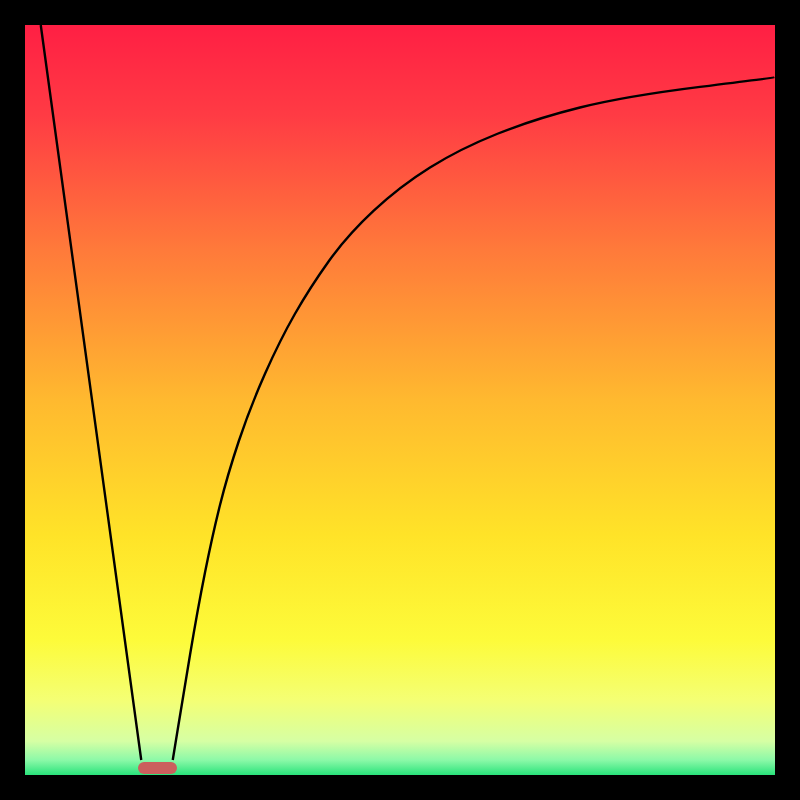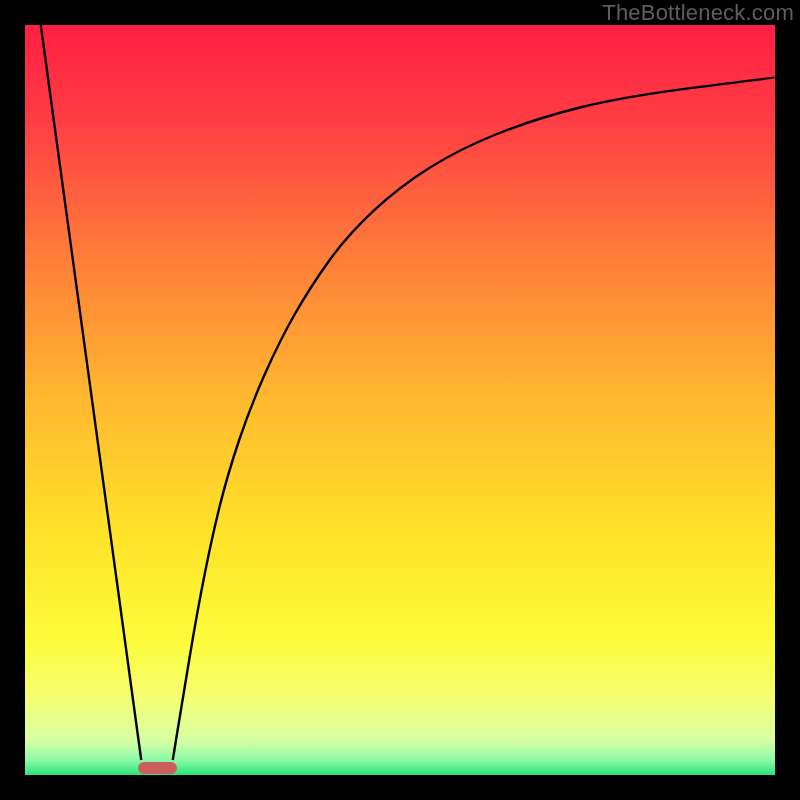--- a/index.html
+++ b/index.html
@@ -58,14 +58,13 @@
   <div class="plot">
     <div class="gradient" id="grad" style="background: linear-gradient(rgb(255, 31, 68) 0%, rgb(255, 59, 68) 12%, rgb(255, 122, 58) 30%, rgb(255, 185, 47) 50%, rgb(255, 227, 40) 68%, rgb(253, 251, 58) 82%, rgb(244, 255, 116) 90%, rgb(214, 255, 164) 95.5%, rgb(140, 249, 168) 98%, rgb(41, 227, 123) 100%);"></div>
 
     <svg class="curve" viewBox="0 0 750 750" preserveAspectRatio="none">
       <path id="curvePath" d="M15.75 0.00 L116.25 735.00  M147.75 735.00 Q147.75 735.00 152.63 705.00 Q157.50 675.00 165.00 630.00 Q172.50 585.00 180.00 547.50 Q187.50 510.00 195.00 480.00 Q202.50 450.00 213.75 416.25 Q225.00 382.50 240.00 348.75 Q255.00 315.00 270.00 288.75 Q285.00 262.50 303.75 236.25 Q322.50 210.00 348.75 185.63 Q375.00 161.25 405.00 142.50 Q435.00 123.75 472.50 108.75 Q510.00 93.75 555.00 82.50 Q600.00 71.25 675.00 61.88 T750.00 52.50" fill="none" stroke="#000" stroke-width="2.4"></path>
     </svg>
 
     <div class="red-pill" id="pill" style="width: 39px; height: 12px; left: 112.5px; top: 736.5px; background: rgb(203, 95, 93);"></div>
   </div>
 
-  <div class="watermark">TheBottleneck.com</div>
 </div>
 
 </body></html>

